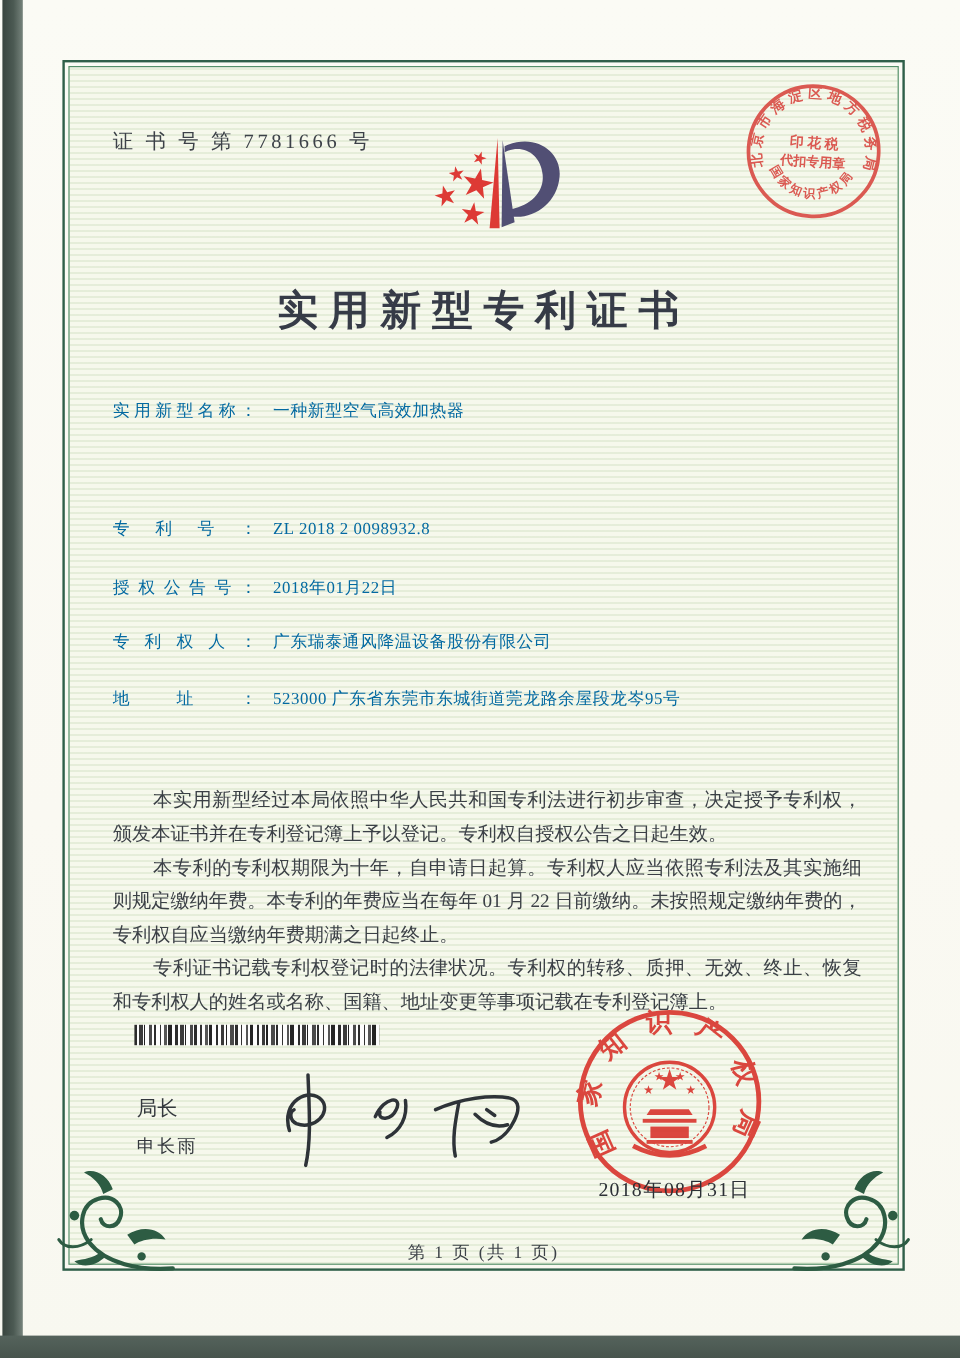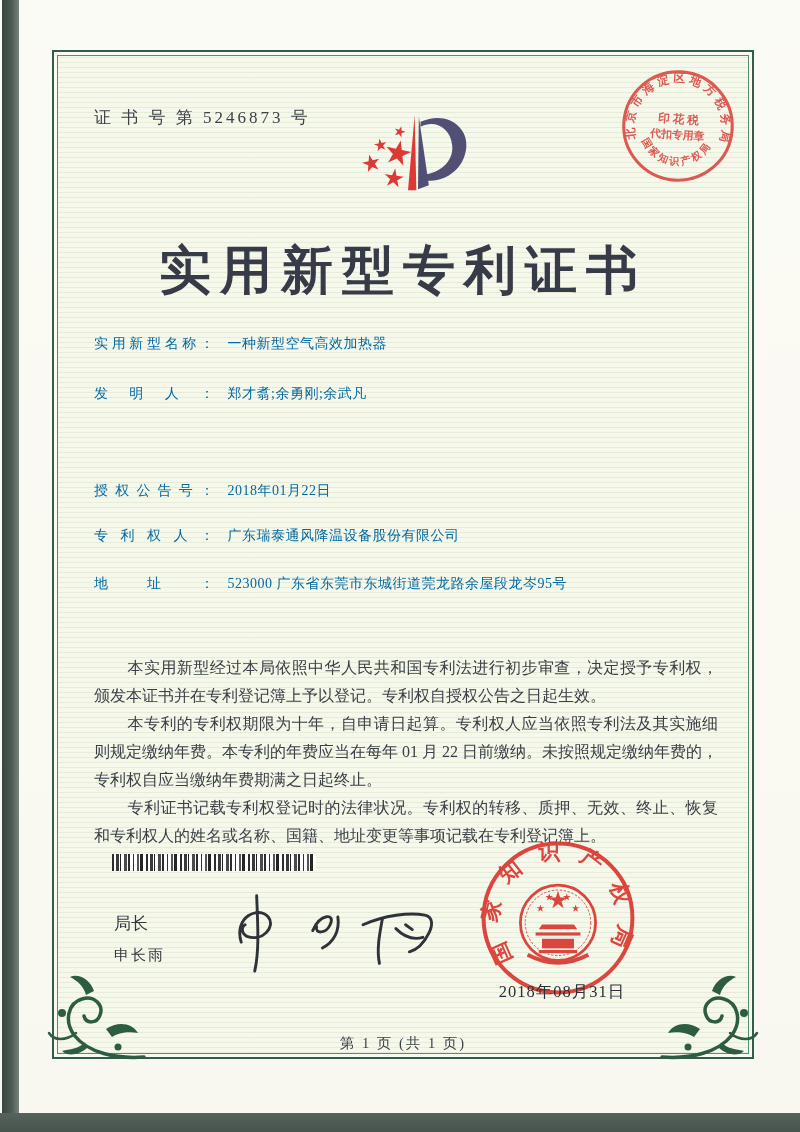--- a/index.html
+++ b/index.html
@@ -20,21 +20,21 @@
          background:#f6f8ec;}
   .frame::before{content:"";position:absolute;inset:0;
          background:repeating-linear-gradient(0deg,rgba(146,183,124,.17) 0 1px,rgba(0,0,0,0) 1px 5px);}
   .frame *{position:relative;}
 
   .cert-no{position:absolute;left:36px;top:50px;font-size:17px;letter-spacing:3px;color:#3c4148;}
 
   .logo{position:absolute;left:270px;top:46px;width:150px;height:98px;}
 
   .title{position:absolute;left:0;top:180px;width:100%;text-align:center;
-         font-size:52px;font-weight:600;letter-spacing:9px;color:#363b47;}
+         font-size:34px;font-weight:600;letter-spacing:9px;color:#363b47;}
 
   .field-row{position:absolute;left:36px;right:28px;font-size:14px;line-height:26px;
              white-space:nowrap;color:#0369a1;}
   .fl{display:inline-block;width:120px;text-align:justify;text-align-last:justify;
       text-justify:inter-character;margin-right:10px;vertical-align:top;}
   .fv{letter-spacing:.5px;}
   .grant-right{position:absolute;left:398px;top:0;}
 
   .paras{position:absolute;left:36px;top:598px;width:624px;font-size:16px;
          line-height:28px;text-align:justify;color:#3b4046;}
@@ -72,21 +72,21 @@
 </head>
 <body>
 
 <div class="page">
 
   <div class="scan-left"></div>
   <div class="scan-bottom"></div>
 
   <div class="frame">
 
-    <div class="cert-no">证 书 号 第 5246873 号</div>
+    <div class="cert-no">证 书 号 第 7781666 号</div>
 
     <div class="logo">
       <svg viewBox="0 0 180 110" width="150" height="98">
         <defs>
           <path id="star" d="M0,-1 L0.2245,-0.309 L0.951,-0.309 L0.363,0.118 L0.588,0.809 L0,0.382 L-0.588,0.809 L-0.363,0.118 L-0.951,-0.309 L-0.2245,-0.309 Z" fill="#dd3a35"></path>
         </defs>
         <use href="#star" transform="translate(86,32) scale(7) rotate(18)"></use>
         <use href="#star" transform="translate(63,48) scale(8) rotate(-10)"></use>
         <use href="#star" transform="translate(84,58) scale(16) rotate(12)"></use>
         <use href="#star" transform="translate(52,70) scale(11) rotate(-14)"></use>
@@ -98,23 +98,23 @@
                  C147,27 128,17 111,26 Z" fill="#514f74"></path>
       </svg>
     </div>
 
     <div class="title">实用新型专利证书</div>
 
     <div class="field-row" style="top:275px">
       <span class="fl">实用新型名称：</span>
       <span class="fv">一种新型空气高效加热器</span>
     </div>
-    <div class="field-row" style="top:325px">
-      <span class="fl">发明人：</span>
-      <span class="fv">郑才翥;余勇刚;余武凡</span>
+    <div class="field-row" style="top:373px">
+      <span class="fl">专利号：</span>
+      <span class="fv">ZL 2018 2 0098932.8</span>
     </div>
     <div class="field-row" style="top:422px">
       <span class="fl">授权公告号：</span>
       <span class="fv">2018年01月22日</span>
     </div>
     <div class="field-row" style="top:467px">
       <span class="fl">专利权人：</span>
       <span class="fv">广东瑞泰通风降温设备股份有限公司</span>
     </div>
     <div class="field-row" style="top:515px">

